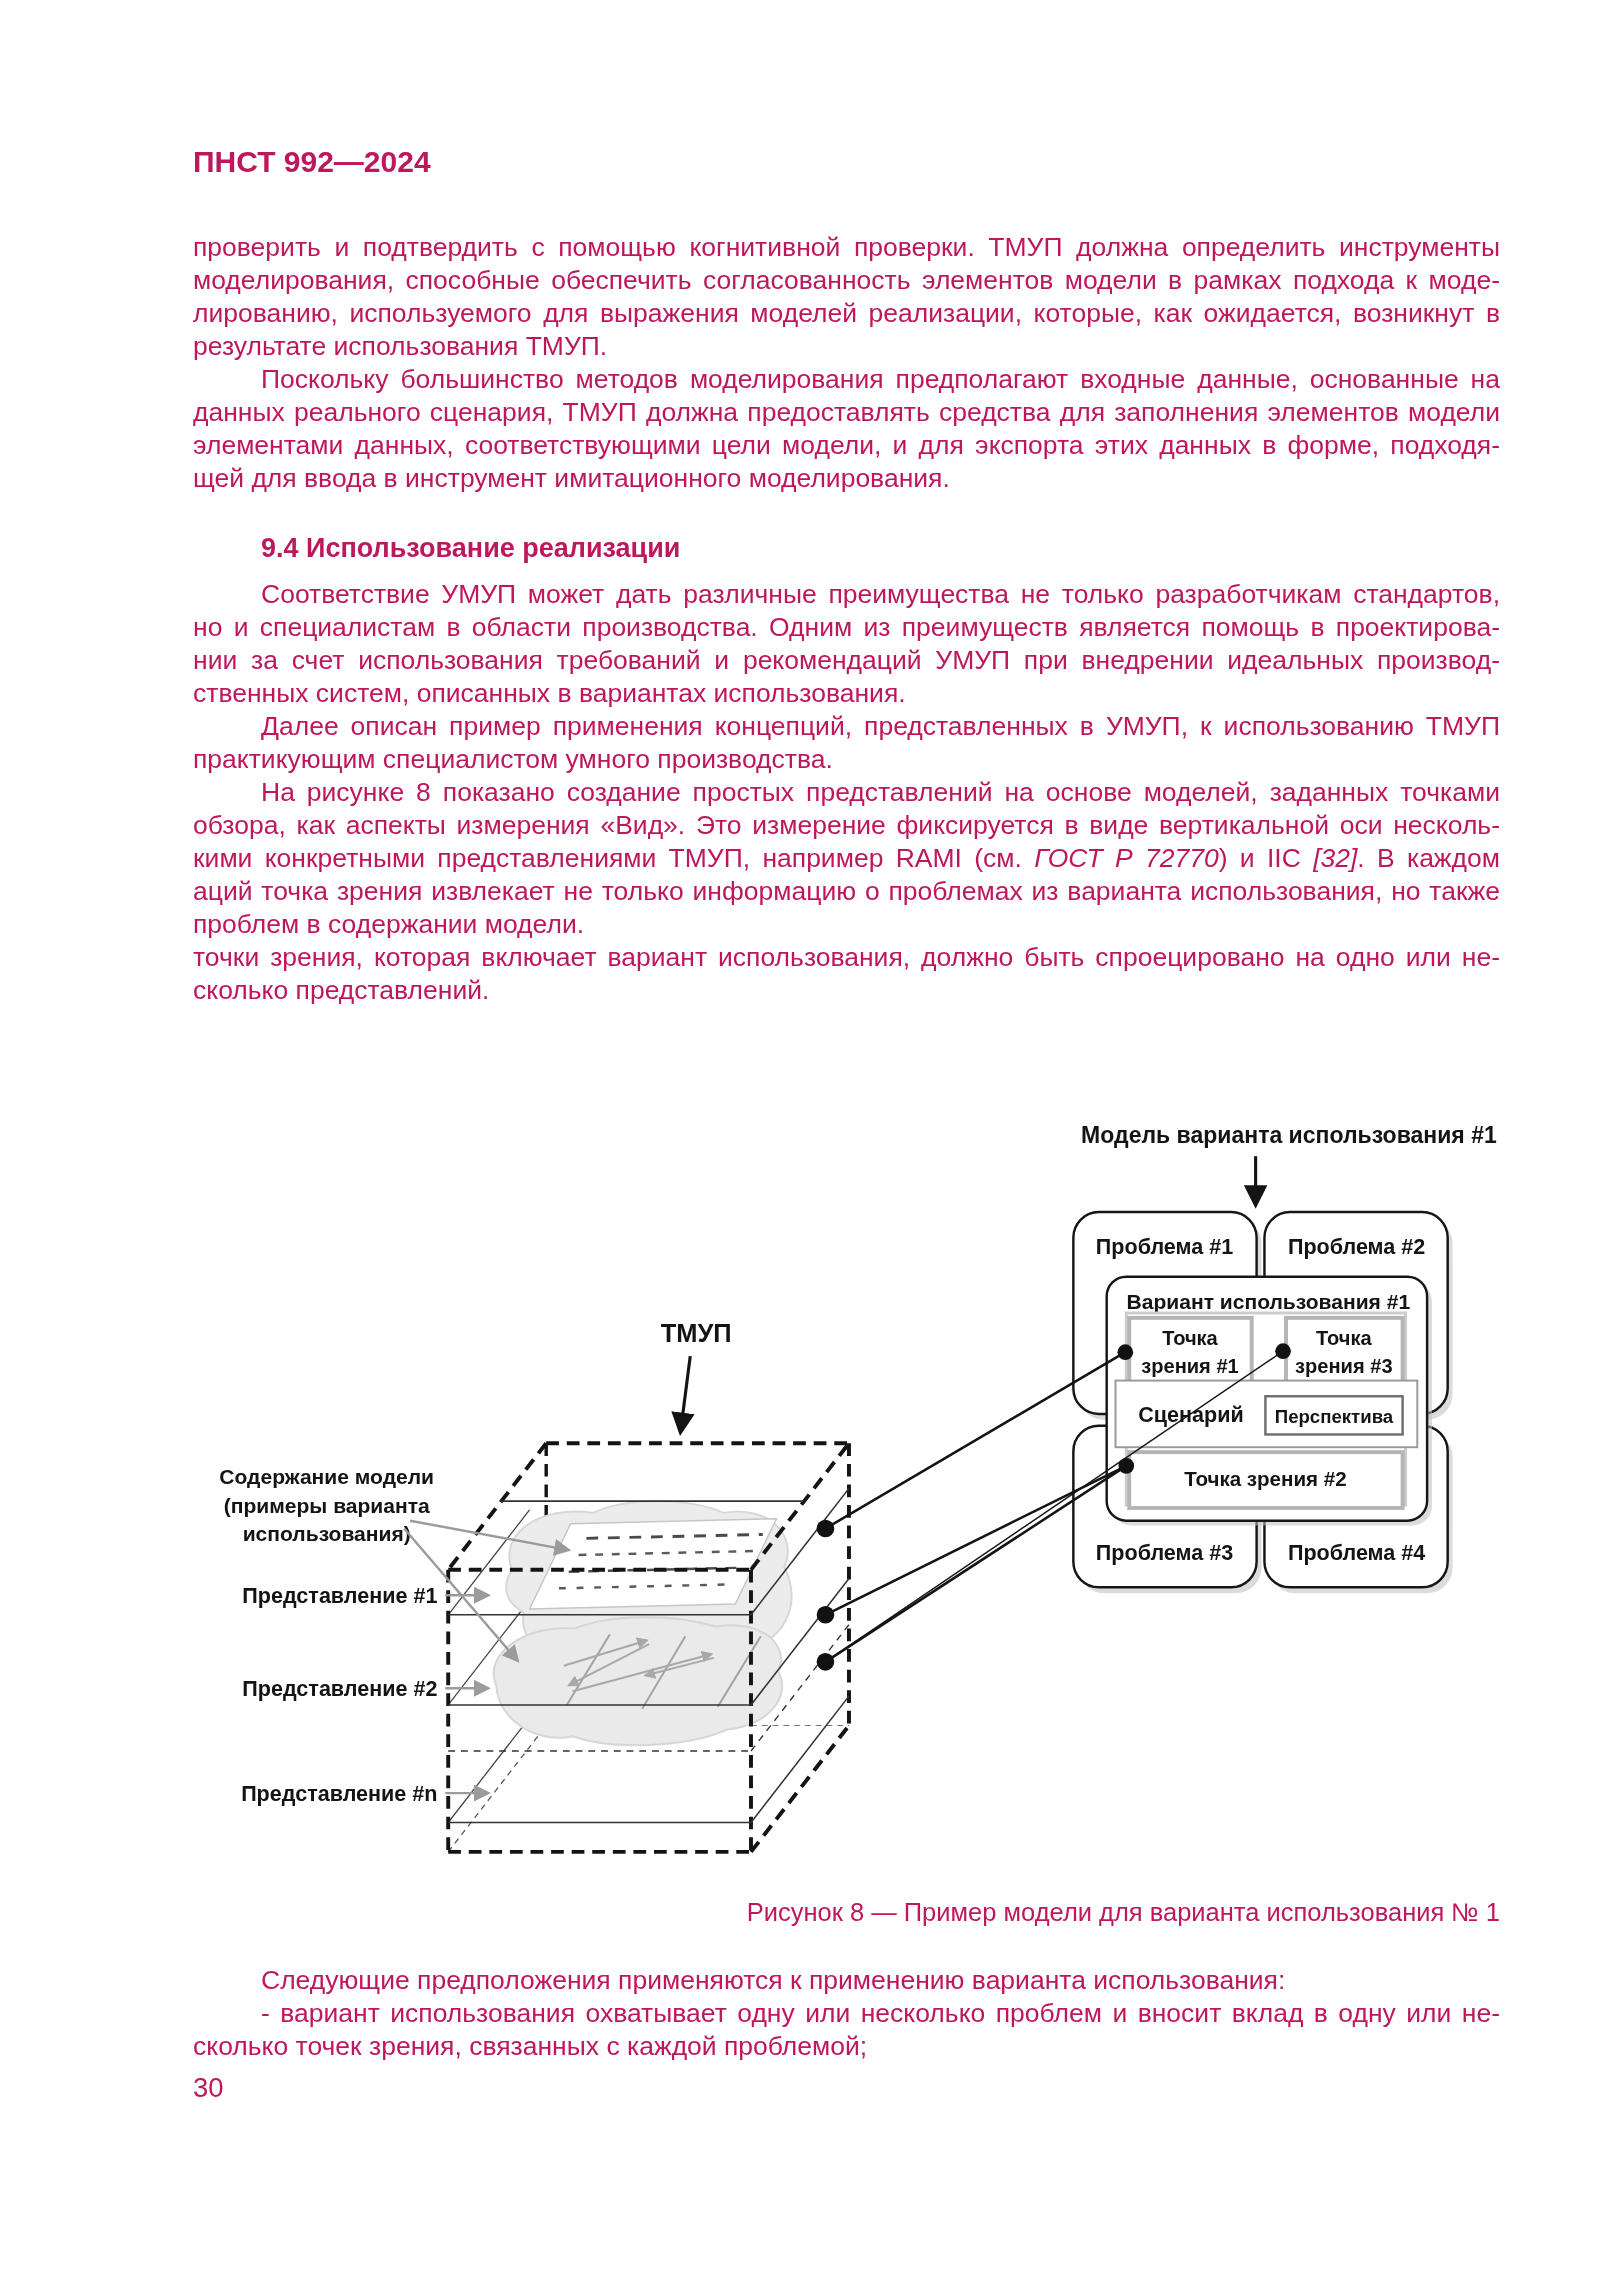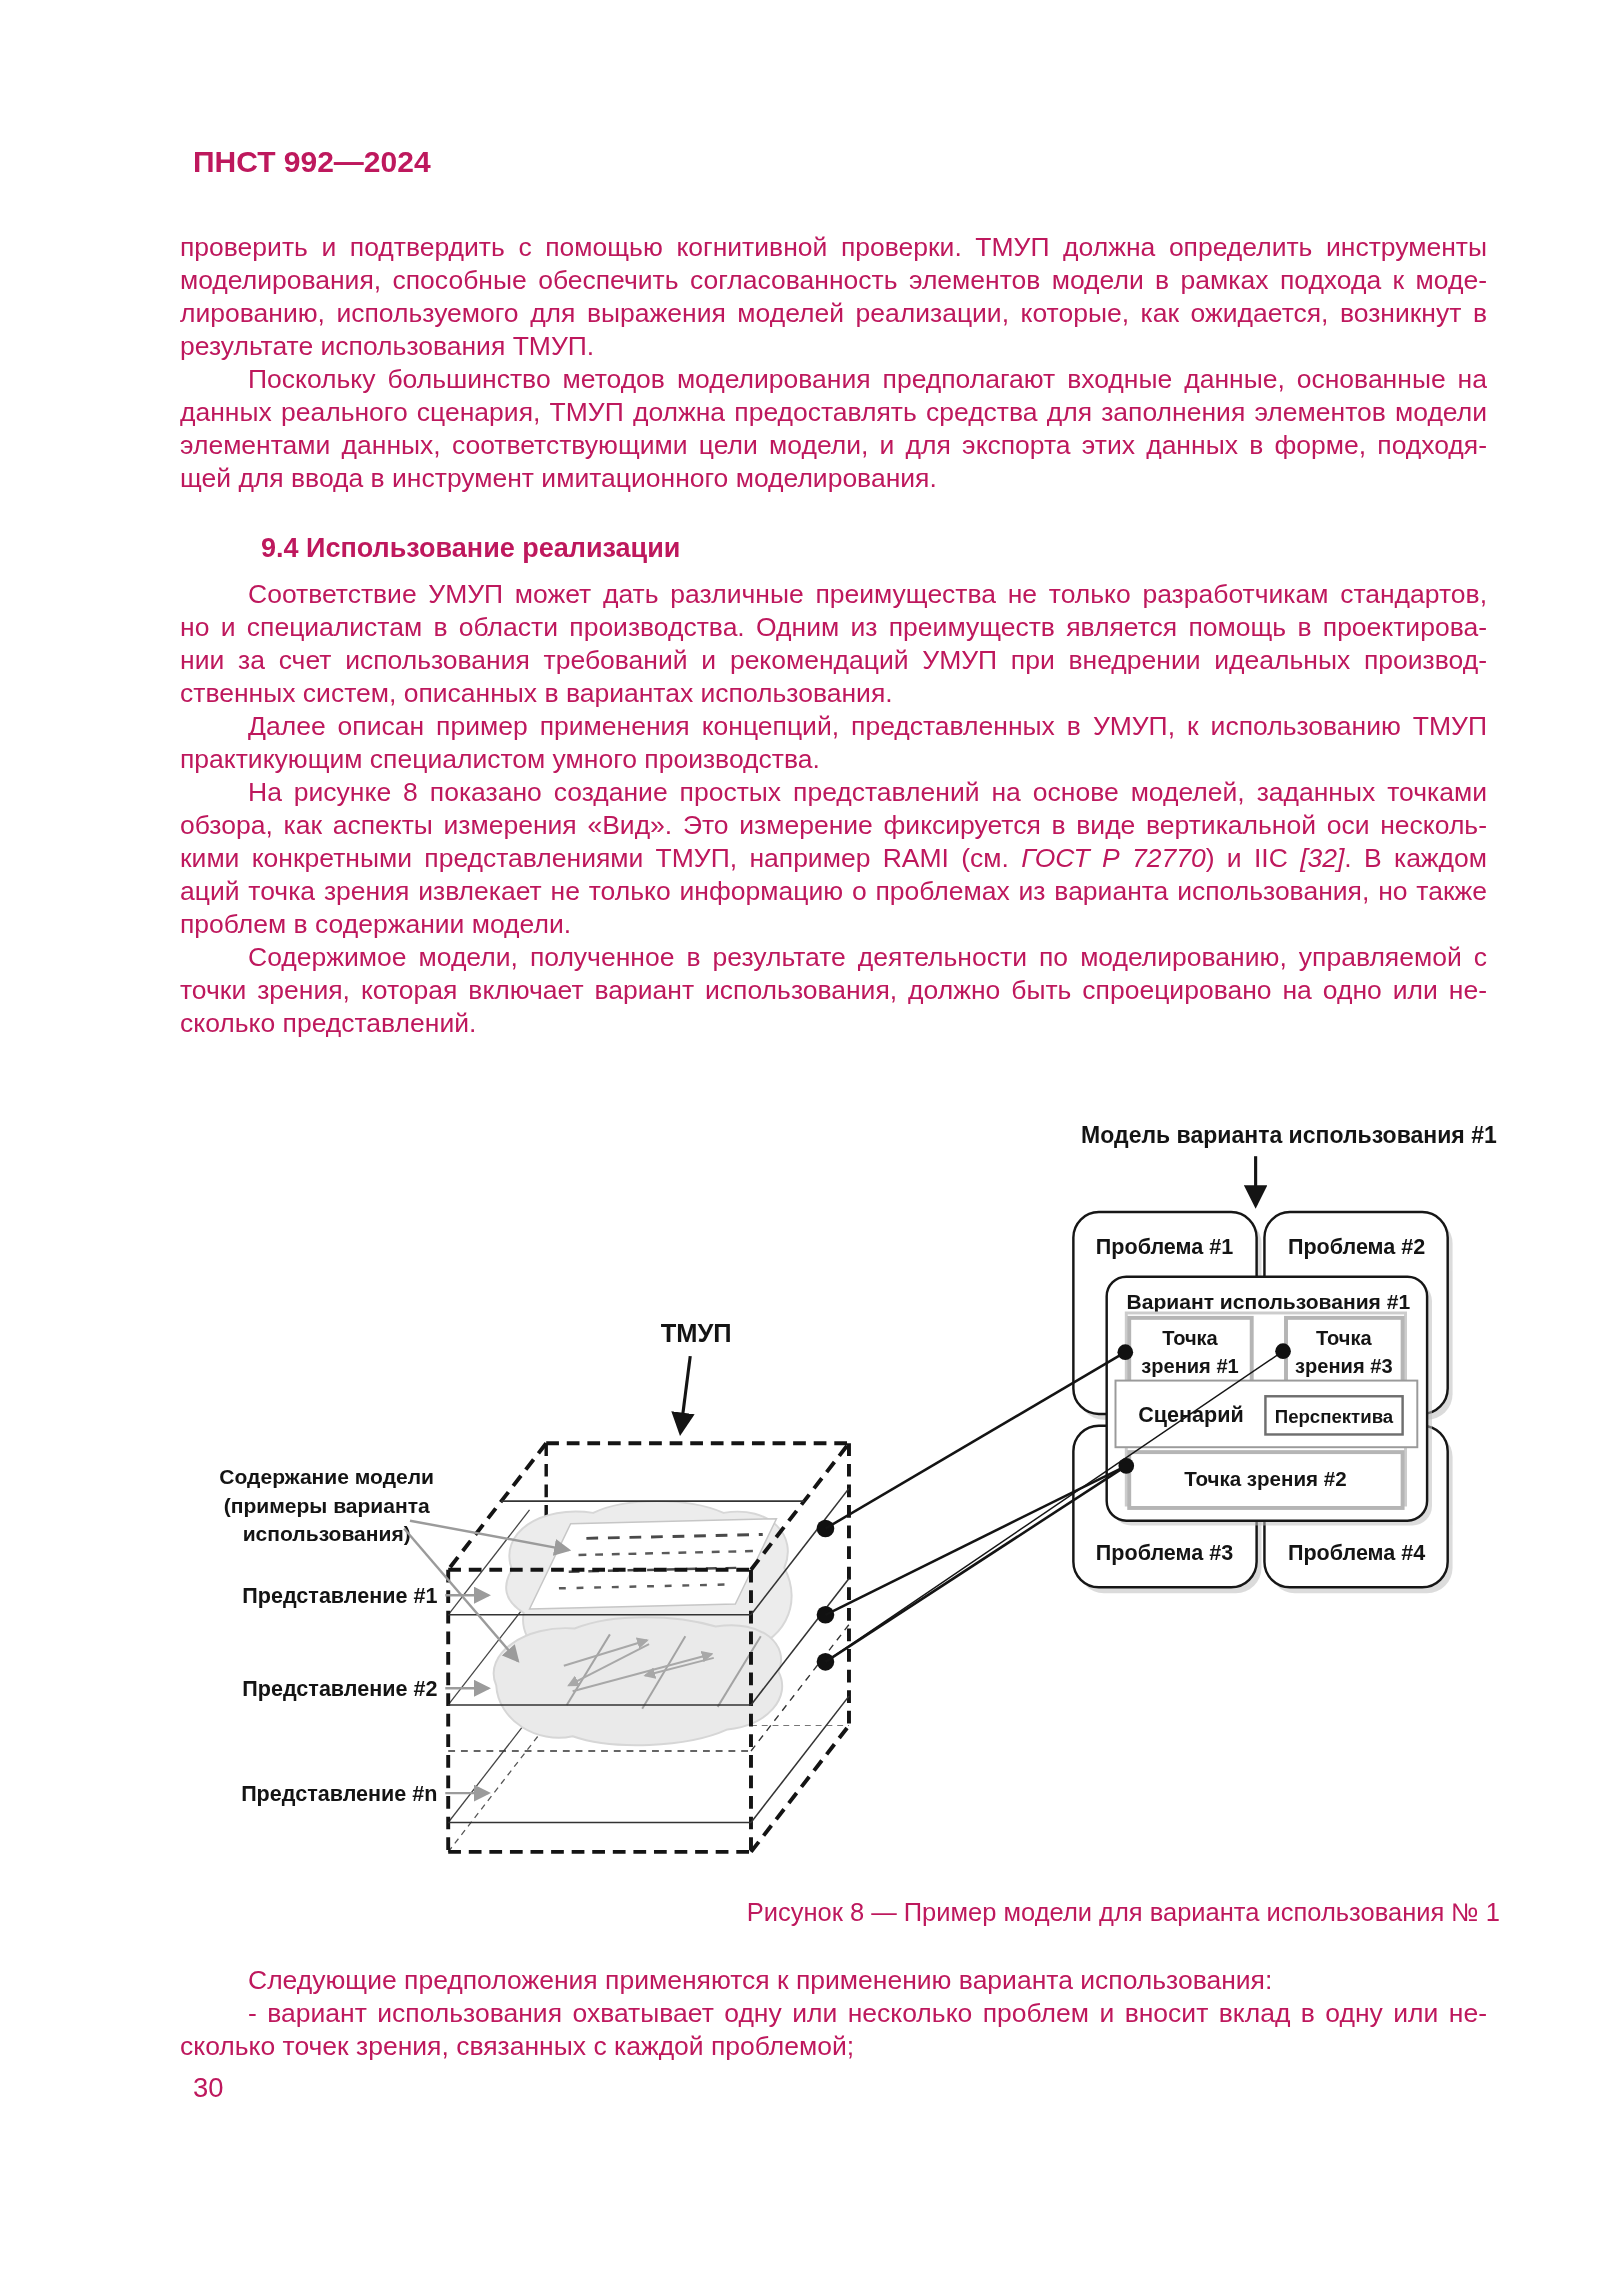--- a/index.html
+++ b/index.html
@@ -1,19 +1,19 @@
 <!DOCTYPE html>
 <html><head>
 <meta charset="utf-8">
 <style>
   html,body{margin:0;padding:0;background:#ffffff;}
   .page{position:relative;width:1621px;height:2293px;background:#ffffff;overflow:hidden;
         font-family:"Liberation Sans",sans-serif;color:#be185d;}
   .doc-code{position:absolute;left:193px;top:145px;font-size:30px;font-weight:bold;}
-  .textblock{position:absolute;left:180px;width:1307px;font-size:26.5px;line-height:33px;}
+  .textblock{position:absolute;left:193px;width:1307px;font-size:26.5px;line-height:33px;}
   #block1{top:231px;}
   #block2{top:578px;}
   #block3{top:1964px;}
   .heading{position:absolute;left:193px;top:533px;width:1307px;font-size:27px;font-weight:bold;text-indent:68px;}
   .para{margin:0;padding:0;}
   .bline{text-align:justify;text-align-last:justify;white-space:nowrap;}
   .bline.lastl{text-align-last:left;}
   .bline.ind{text-indent:68px;}
   .caption{position:absolute;left:193px;top:1898px;width:1307px;text-align:right;font-size:25.5px;}
   .pageno{position:absolute;left:193px;top:2072px;font-size:27.4px;}
@@ -57,21 +57,20 @@
         <div class="bline lastl">практикующим специалистом умного производства.</div>
       </div>
       <div class="para">
         <div class="bline ind">На рисунке 8 показано создание простых представлений на основе моделей, заданных точками</div>
         <div class="bline">обзора, как аспекты измерения «Вид». Это измерение фиксируется в виде вертикальной оси несколь-</div>
         <div class="bline">кими конкретными представлениями ТМУП, например RAMI (см. <i>ГОСТ Р 72770</i>) и IIC <i>[32]</i>. В каждом</div>
         <div class="bline">аций точка зрения извлекает не только информацию о проблемах из варианта использования, но также</div>
         <div class="bline lastl">проблем в содержании модели.</div>
       </div>
       <div class="para">
-        <div class="bline ind">Содержимое модели, полученное в результате деятельности по моделированию, управляемой с</div>
         <div class="bline">точки зрения, которая включает вариант использования, должно быть спроецировано на одно или не-</div>
         <div class="bline lastl">сколько представлений.</div>
       </div>
     </div>
 
   <div class="figwrap">
     <svg width="1353" height="779" viewBox="0 0 1380 795">
       <defs>
         <marker id="ab" viewBox="0 0 10 10" refX="8.5" refY="5" markerWidth="7.5" markerHeight="7.5" orient="auto">
             <path d="M0 0L10 5L0 10z" fill="#141414"></path>

